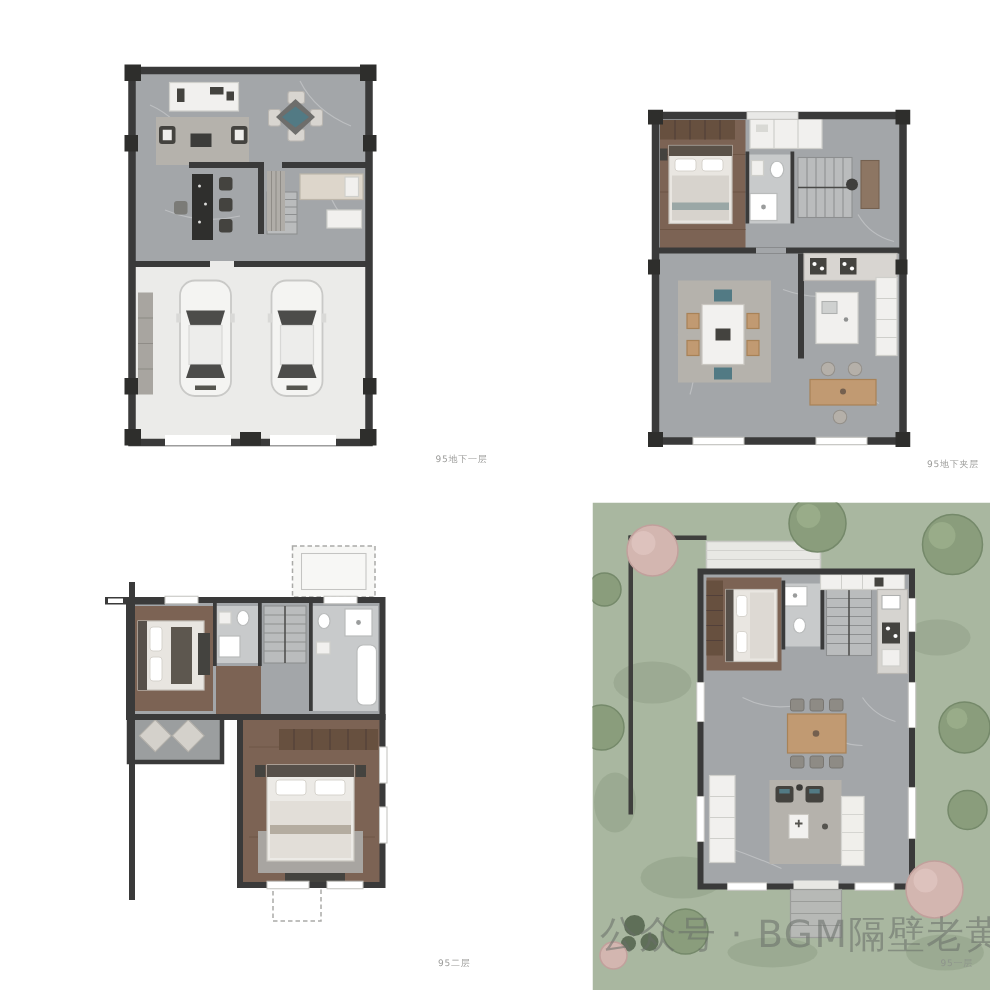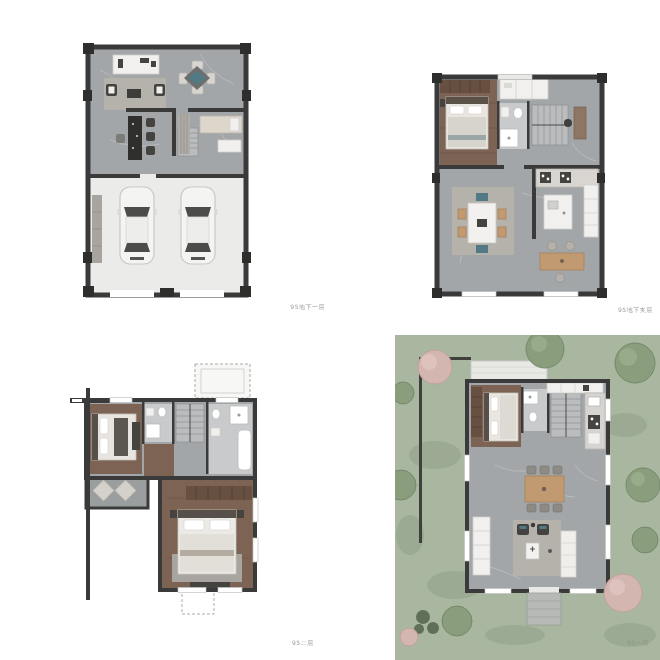--- a/index.html
+++ b/index.html
@@ -507,14 +507,15 @@
       <circle cx="14" cy="302" r="9" class="treep"></circle>
     </g>
   </svg>
   </div>
 
   <span class="plan-label" style="left:285px;top:303px;width:40px;text-align:right;">95地下一层</span>
   <span class="plan-label" style="left:618px;top:306px;">95地下夹层</span>
   <span class="plan-label" style="left:292px;top:639px;">95二层</span>
   <span class="plan-label on-lawn" style="left:627px;top:639px;">95一层</span>
 
+  <div class="watermark">公众号 · BGM隔壁老黄</div>
 
 </div>
 
 </body></html>

